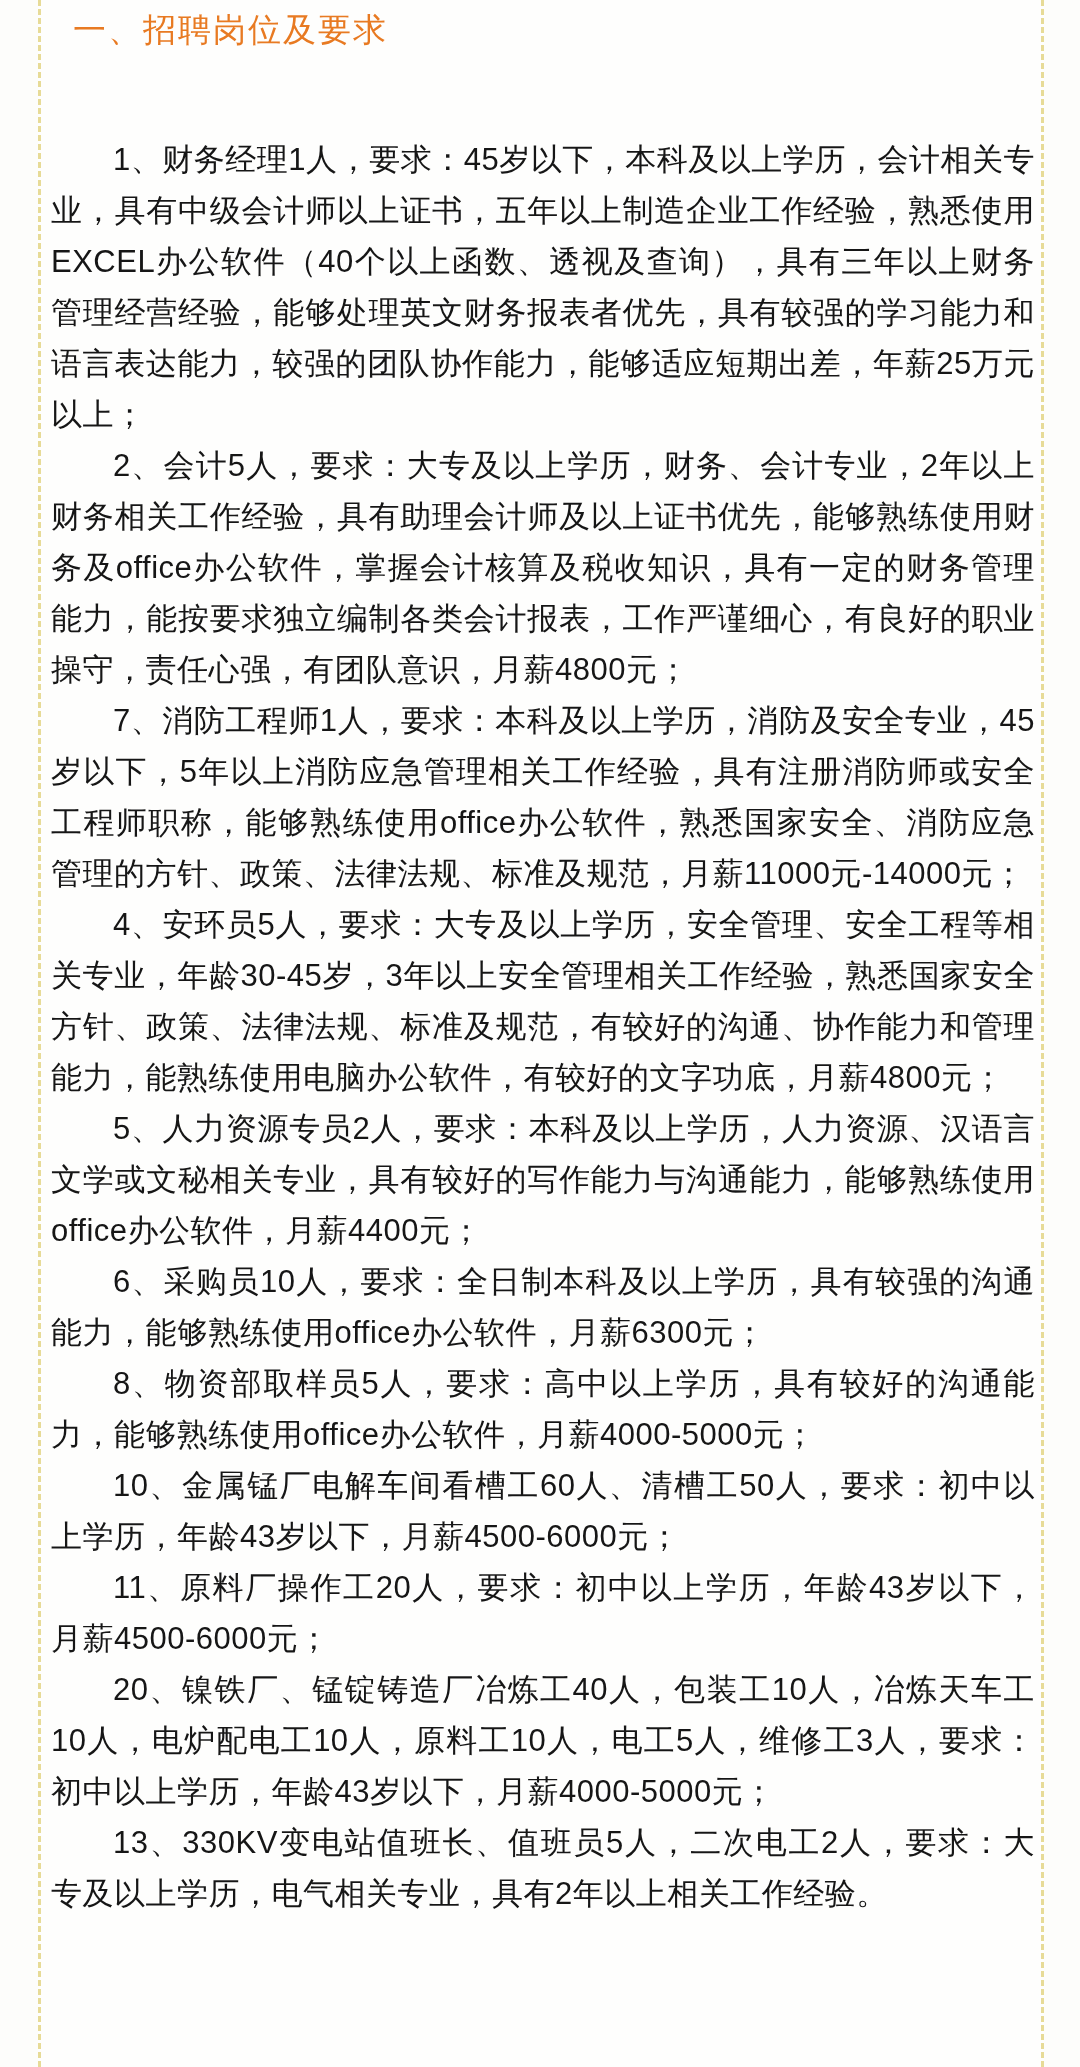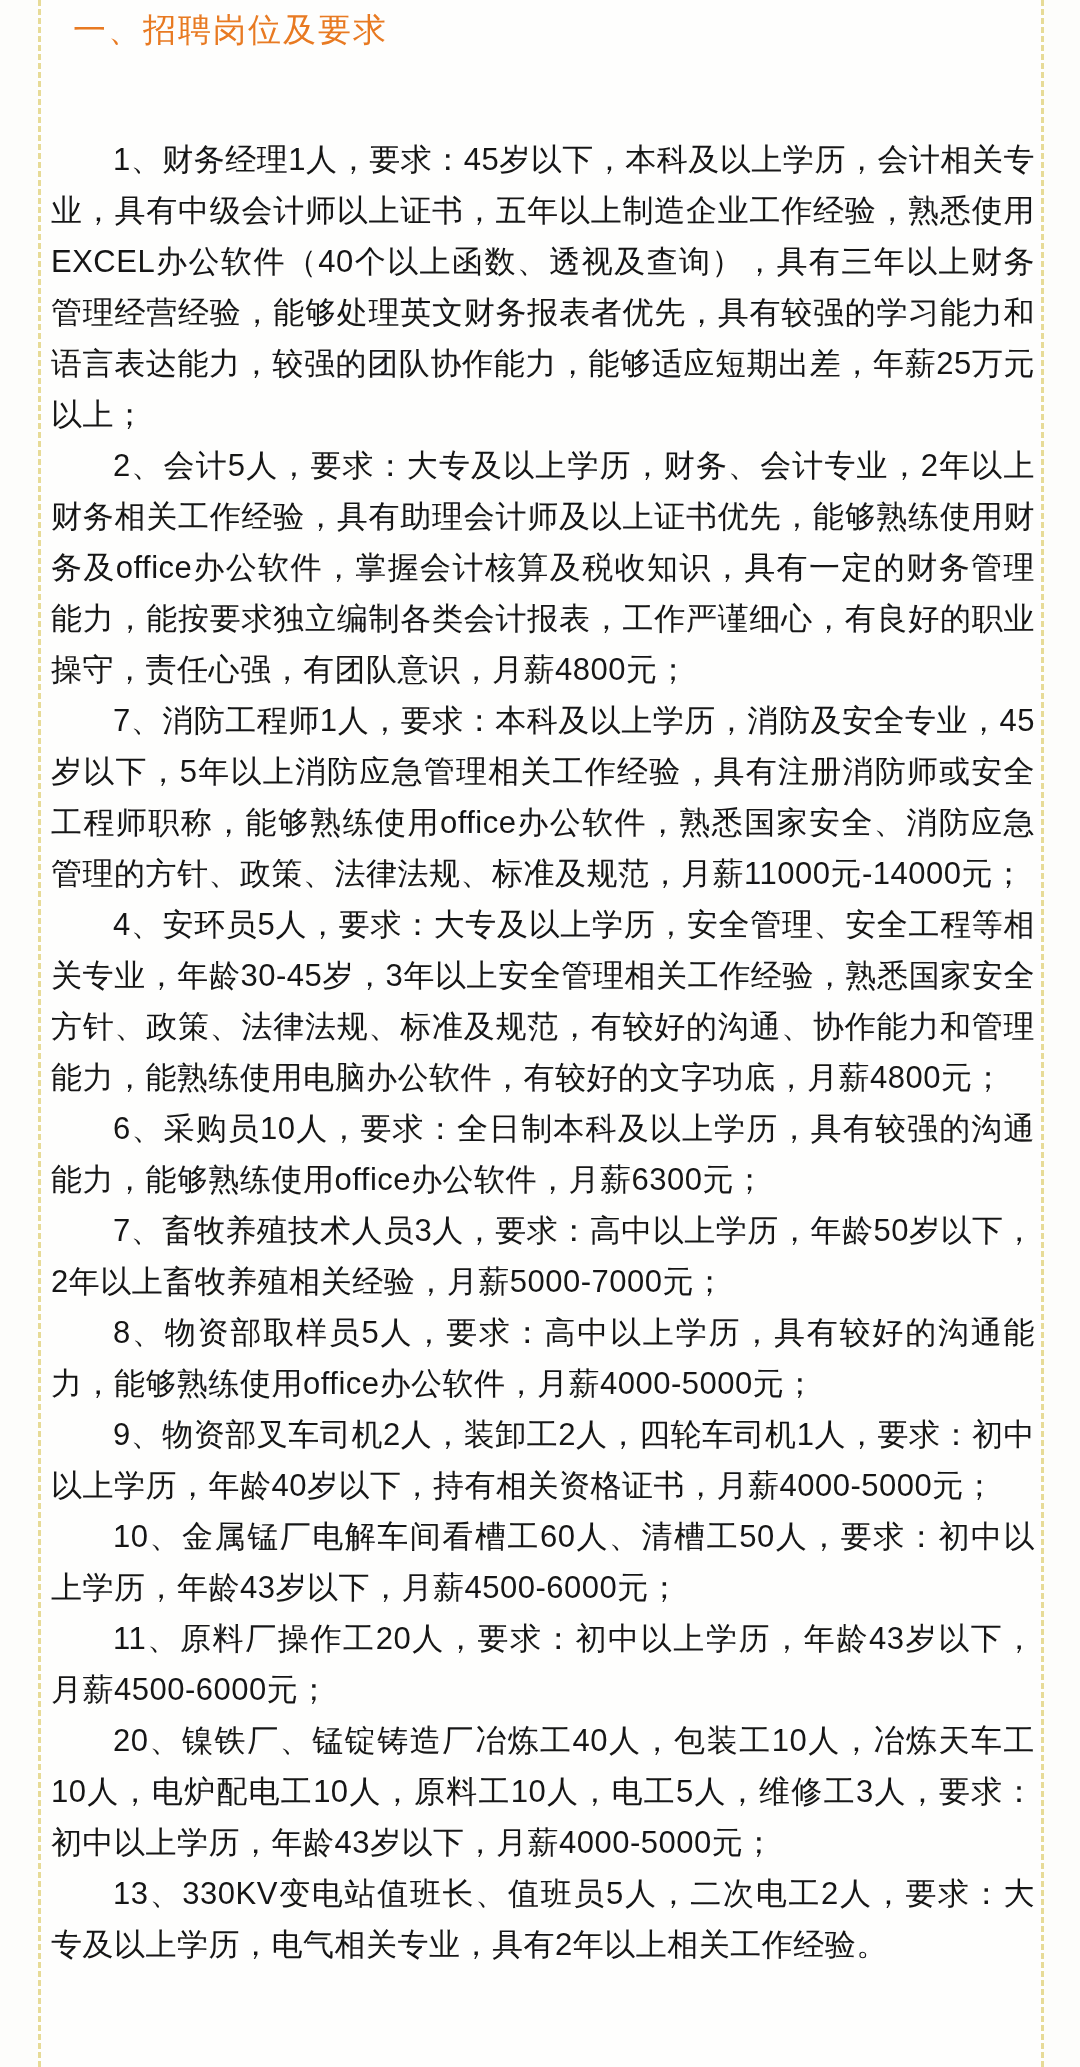--- a/index.html
+++ b/index.html
@@ -50,22 +50,21 @@
 </head>
 <body>
 
 <div class="sheet">
   <h1 class="title">一、招聘岗位及要求</h1>
   <div class="jobs">
       <p class="job">1、财务经理1人，要求：45岁以下，本科及以上学历，会计相关专业，具有中级会计师以上证书，五年以上制造企业工作经验，熟悉使用EXCEL办公软件（40个以上函数、透视及查询），具有三年以上财务管理经营经验，能够处理英文财务报表者优先，具有较强的学习能力和语言表达能力，较强的团队协作能力，能够适应短期出差，年薪25万元以上；</p>
       <p class="job">2、会计5人，要求：大专及以上学历，财务、会计专业，2年以上财务相关工作经验，具有助理会计师及以上证书优先，能够熟练使用财务及office办公软件，掌握会计核算及税收知识，具有一定的财务管理能力，能按要求独立编制各类会计报表，工作严谨细心，有良好的职业操守，责任心强，有团队意识，月薪4800元；</p>
       <p class="job">7、消防工程师1人，要求：本科及以上学历，消防及安全专业，45岁以下，5年以上消防应急管理相关工作经验，具有注册消防师或安全工程师职称，能够熟练使用office办公软件，熟悉国家安全、消防应急管理的方针、政策、法律法规、标准及规范，月薪11000元-14000元；</p>
       <p class="job">4、安环员5人，要求：大专及以上学历，安全管理、安全工程等相关专业，年龄30-45岁，3年以上安全管理相关工作经验，熟悉国家安全方针、政策、法律法规、标准及规范，有较好的沟通、协作能力和管理能力，能熟练使用电脑办公软件，有较好的文字功底，月薪4800元；</p>
+      <p class="job">5、人力资源专员2人，要求：本科及以上学历，人力资源、汉语言文学或文秘相关专业，具有较好的写作能力与沟通能力，能够熟练使用office办公软件，月薪4400元；</p>
       <p class="job">6、采购员10人，要求：全日制本科及以上学历，具有较强的沟通能力，能够熟练使用office办公软件，月薪6300元；</p>
-      <p class="job">7、畜牧养殖技术人员3人，要求：高中以上学历，年龄50岁以下，2年以上畜牧养殖相关经验，月薪5000-7000元；</p>
       <p class="job">8、物资部取样员5人，要求：高中以上学历，具有较好的沟通能力，能够熟练使用office办公软件，月薪4000-5000元；</p>
-      <p class="job">9、物资部叉车司机2人，装卸工2人，四轮车司机1人，要求：初中以上学历，年龄40岁以下，持有相关资格证书，月薪4000-5000元；</p>
       <p class="job">10、金属锰厂电解车间看槽工60人、清槽工50人，要求：初中以上学历，年龄43岁以下，月薪4500-6000元；</p>
       <p class="job">11、原料厂操作工20人，要求：初中以上学历，年龄43岁以下，月薪4500-6000元；</p>
       <p class="job">20、镍铁厂、锰锭铸造厂冶炼工40人，包装工10人，冶炼天车工10人，电炉配电工10人，原料工10人，电工5人，维修工3人，要求：初中以上学历，年龄43岁以下，月薪4000-5000元；</p>
       <p class="job">13、330KV变电站值班长、值班员5人，二次电工2人，要求：大专及以上学历，电气相关专业，具有2年以上相关工作经验。</p>
     </div>
 </div>
 
 </body></html>

